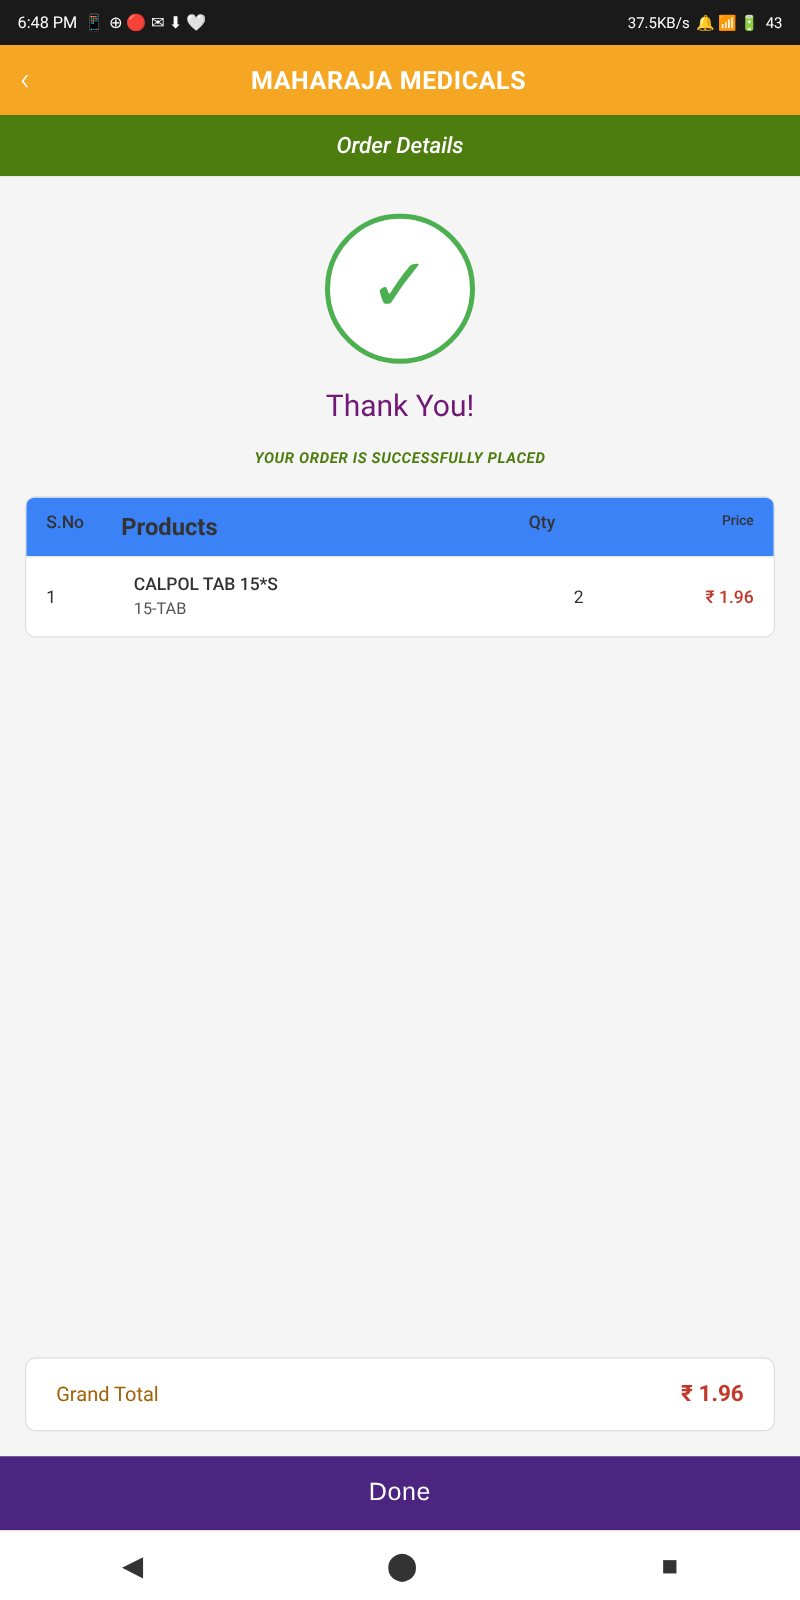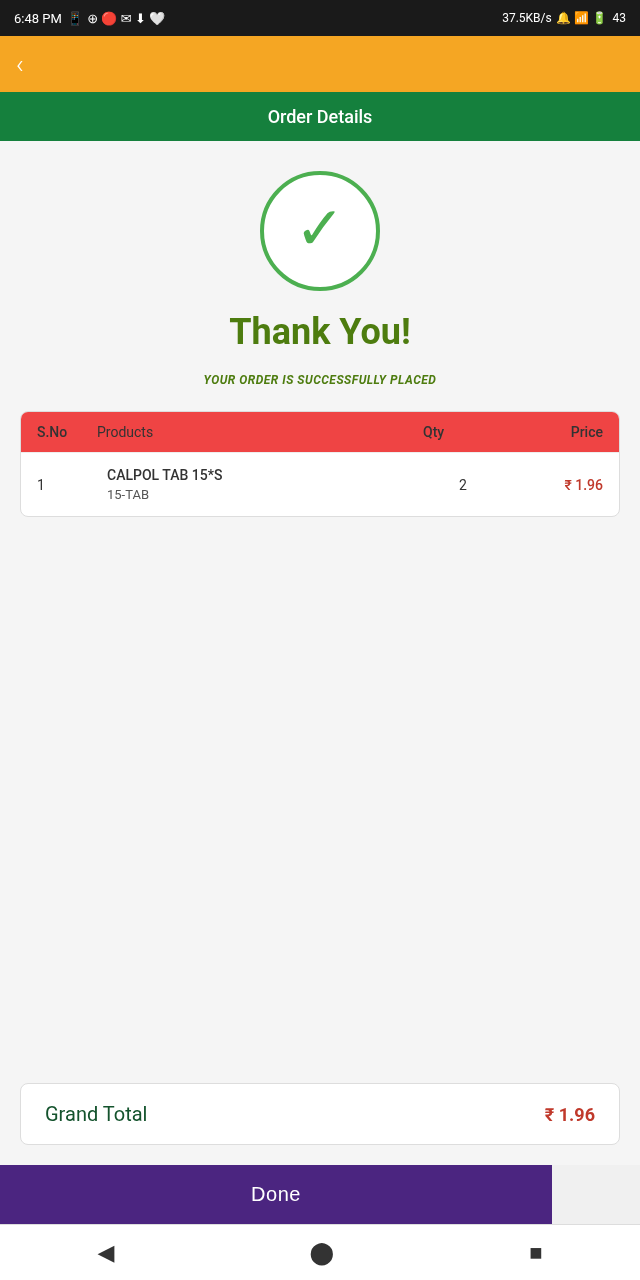--- a/index.html
+++ b/index.html
@@ -47,26 +47,27 @@
       font-size: 20px;
       font-weight: bold;
       letter-spacing: 0.5px;
       flex: 1;
       text-align: center;
       margin-right: 42px;
     }
 
     
     .order-details-bar {
-      background: #15803d;
+      background: #4d7c0f;
       color: #fff;
       text-align: center;
       padding: 14px;
       font-size: 18px;
       font-weight: 500;
+      font-style: italic;
     }
 
     
     .main-content {
       flex: 1;
       background: #f5f5f5;
       display: flex;
       flex-direction: column;
       align-items: center;
       padding: 30px 20px 0;
@@ -85,23 +86,23 @@
       background: #fff;
     }
     .checkmark {
       color: #4CAF50;
       font-size: 60px;
       line-height: 1;
       margin-top: -4px;
     }
 
     .thank-you {
-      color: #4d7c0f;
-      font-size: 36px;
-      font-weight: bold;
+      color: #701a75;
+      font-size: 24px;
+      font-weight: normal;
       margin-bottom: 20px;
     }
 
     .order-success-text {
       color: #4d7c0f;
       font-size: 12px;
       font-weight: bold;
       letter-spacing: 0.5px;
       margin-bottom: 24px;
       font-style: italic;
@@ -111,28 +112,28 @@
     .order-table {
       width: 100%;
       border-radius: 8px;
       overflow: hidden;
       border: 1px solid #ddd;
       background: #fff;
       margin-bottom: 16px;
     }
 
     .table-header {
-      background: #ef4444;
+      background: #3b82f6;
       display: flex;
       padding: 12px 16px;
     }
     .col-sno { width: 60px; font-size: 14px; color: #333; font-weight: 500; }
-    .col-product { flex: 1; font-size: 14px; color: #333; font-weight: 400; }
+    .col-product { flex: 1; font-size: 19px; color: #333; font-weight: 700; }
     .col-qty { width: 80px; text-align: left; font-size: 14px; color: #333; font-weight: 500; }
-    .col-price { width: 100px; text-align: right; font-size: 14px; color: #333; font-weight: 500; }
+    .col-price { width: 100px; text-align: right; font-size: 11px; color: #333; font-weight: 500; }
 
     .table-row {
       display: flex;
       align-items: center;
       padding: 14px 16px;
       border-top: 1px solid #eee;
     }
     .row-sno { width: 60px; font-size: 14px; color: #333; }
     .row-product { flex: 1; font-size: 14px; color: #333; margin-left: 10px; }
     .product-name { font-weight: 500; margin-bottom: 4px; }
@@ -146,26 +147,26 @@
       background: #fff;
       border: 1px solid #ddd;
       border-radius: 8px;
       display: flex;
       justify-content: space-between;
       align-items: center;
       padding: 18px 24px;
       margin-top: auto;
       margin-bottom: 0;
     }
-    .grand-total-label { color: #14532d; font-size: 20px; }
+    .grand-total-label { color: #a16207; font-size: 16px; }
     .grand-total-value { color: #c0392b; font-size: 18px; font-weight: bold; }
 
     
     .done-button-container {
-      width: 552px;
+      width: 640px;
       background: #4B2580;
       padding: 18px;
       text-align: center;
     }
     .done-button {
       color: #fff;
       font-size: 20px;
       font-weight: 500;
       background: none;
       border: none;
@@ -207,20 +208,21 @@
   </div>
   <div class="status-right">
     <span>37.5KB/s</span>
     <span>🔔 📶 🔋</span>
     <span>43</span>
   </div>
 </div>
 
 <div class="header">
   <span class="header-back">‹</span>
+  <span class="header-title">MAHARAJA MEDICALS</span>
 </div>
 
 <div class="order-details-bar">
   <span>Order Details</span>
 </div>
 
 <div class="main-content">
 
   <div class="success-circle">
     <span class="checkmark">✓</span>

